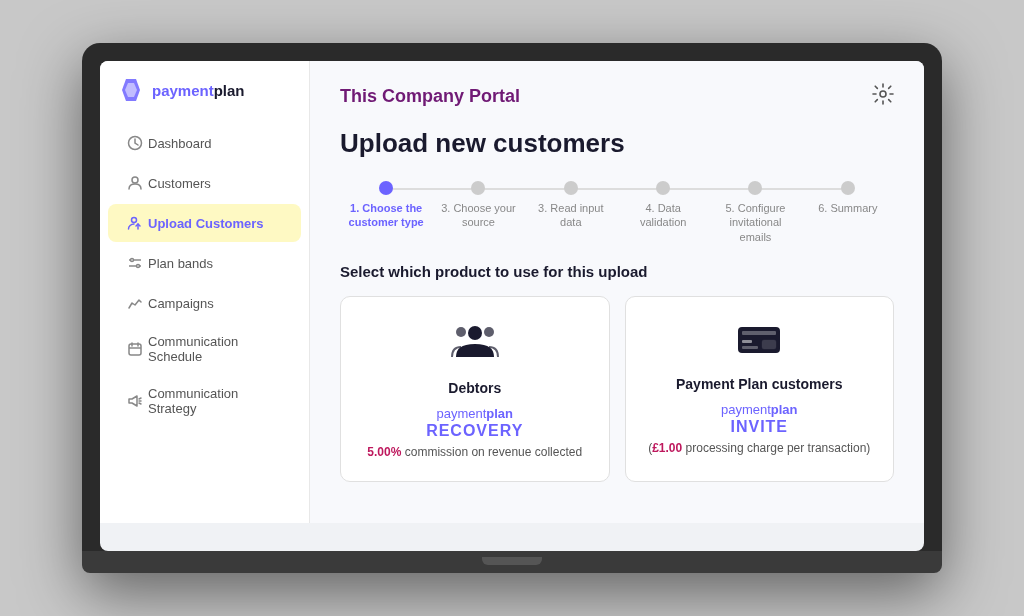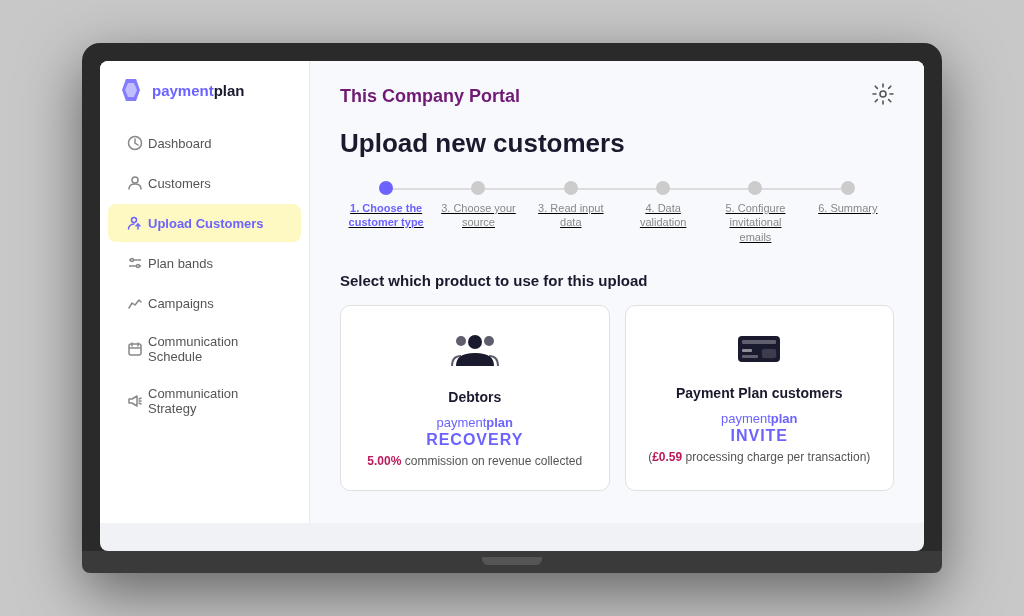--- a/index.html
+++ b/index.html
@@ -129,24 +129,23 @@
       font-size: 26px;
       font-weight: 800;
       color: #1a1a2e;
       margin-bottom: 22px;
     }
 
     
     .stepper {
       display: flex;
       align-items: flex-start;
-      margin-bottom: 28px;
+      margin-bottom: 19px;
       gap: 0;
       position: relative;
-      text-decoration: underline;
     }
     .step-item {
       display: flex;
       flex-direction: column;
       align-items: center;
       flex: 1;
       position: relative;
     }
     .step-circle {
       width: 14px;
@@ -419,21 +418,21 @@
                 <rect x="26" y="19" width="14" height="9" rx="2" fill="white" opacity="0.15" stroke="white" stroke-opacity="0.3" stroke-width="1"></rect>
               </svg>
             </div>
             <div class="card-title">Payment Plan customers</div>
             <div class="brand-recovery">
               <span class="brand-text">payment</span><span class="brand-text" style="font-weight:700;">plan</span>
               <br>
               <span class="brand-name-bold">INVITE</span>
             </div>
             <div class="card-commission">
-              (<strong>£0.59</strong> processing charge per transaction)
+              (<strong>£1.00</strong> processing charge per transaction)
             </div>
           </div>
 
         </div>
 
       </main>
     </div>
   </div>
   <div class="laptop-base">
     <div class="laptop-notch"></div>

